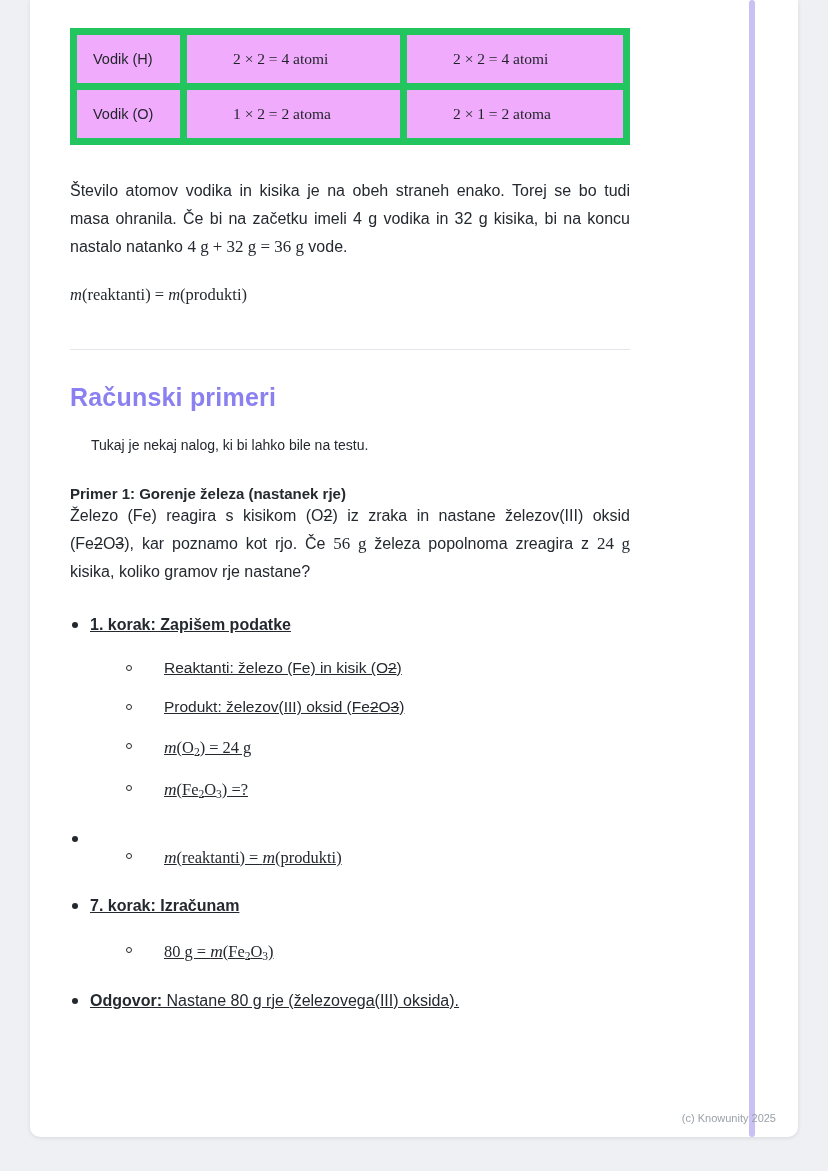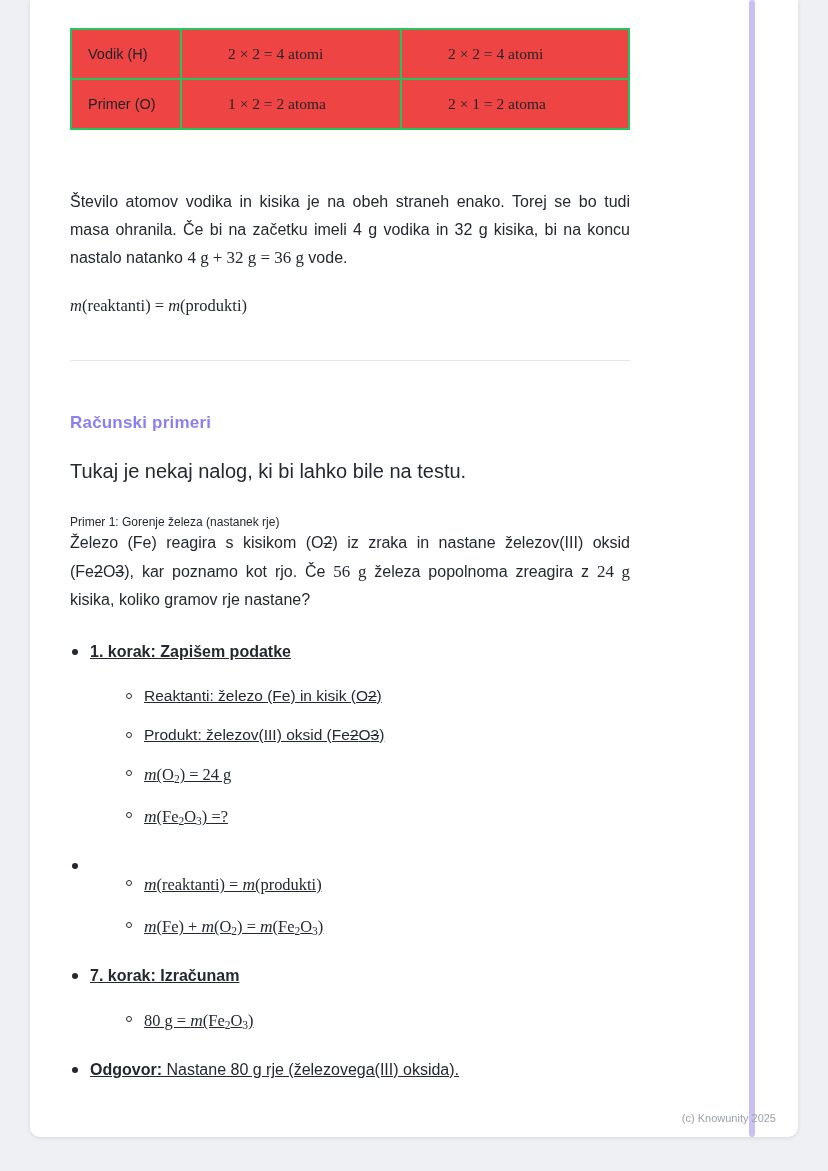--- a/index.html
+++ b/index.html
@@ -16,47 +16,47 @@
     left:30px; top:0;
     width:768px; height:1137px;
     background:#ffffff;
     border-radius:0 0 10px 10px;
     box-shadow:0 1px 4px rgba(0,0,0,0.10);
   }
   .content { padding:28px 168px 0 40px; }
 
   
   table.atoms { border-collapse:collapse; width:100%; font-size:14.5px; color:#1f2328; }
-  table.atoms td { border:2px solid #22c55e; padding:15px 16px; background:#ef4444; }
+  table.atoms td { border:7px solid #22c55e; padding:15px 16px; background:#f0abfc; }
   table.atoms td:nth-child(1) { width:110px; }
   table.atoms td:nth-child(2) { width:220px; }
   table.atoms td.mathcell { font-family:"Liberation Serif", serif; font-size:15.5px;padding-left:46px; }
 
   
-  .para { margin-top:58px; font-size:16px; line-height:1.72; text-align:justify; }
+  .para { margin-top:32px; font-size:16px; line-height:1.72; text-align:justify; }
   .mser { font-family:"Liberation Serif", serif; font-size:1.06em; }
   .mvar { font-family:"Liberation Serif", serif; font-style:italic; font-size:1.06em; }
   .msub { font-size:0.70em; vertical-align:-0.25em; }
   .strike { text-decoration:line-through; }
 
   .equation { margin-top:24px; font-family:"Liberation Serif", serif; font-size:16.5px; }
   .equation .mvar { font-size:1em; }
 
   hr.divider { border:none; border-top:1px solid #e3e6ea; margin-top:44px; }
 
-  h2.section-heading { margin-top:52px; font-size:17px; font-weight:700; color:#8b80f0; letter-spacing:0.2px; }
-  .intro { margin-top:22px; font-size:20px; line-height:1.6; }
-  .primer-title { margin-top:28px; font-size:12px; font-weight:400; }
+  h2.section-heading { margin-top:33px; font-size:25px; font-weight:700; color:#8b80f0; letter-spacing:0.2px; }
+  .intro { margin-top:22px; font-size:14px; line-height:1.6;margin-left:21px; }
+  .primer-title { margin-top:28px; font-size:15px; font-weight:700; }
   .primer-body { font-size:16px; line-height:1.72; text-align:justify; }
 
   
   ul.lvl1 { list-style:none; margin-top:26px; }
   ul.lvl1 > li { margin-top:22px; font-size:16px; line-height:1.65;text-decoration:underline; }
   ul.lvl2 { list-style:none; margin-top:18px; padding-left:34px; }
-  ul.lvl2 > li { margin-top:14px; font-size:15.5px; line-height:1.6; }
+  ul.lvl2 > li { margin-top:14px; font-size:15.5px; line-height:1.6;gap:20px; }
   li { display:flex; align-items:flex-start; }
   .b1 { flex:0 0 auto; width:6px; height:6px; background:#24292f; border-radius:50%; margin:10px 12px 0 2px; }
   .b2 { flex:0 0 auto; width:6px; height:6px; background:#fff; border:1.4px solid #24292f; border-radius:50%; margin:9px 12px 0 2px; }
   .step-title { font-weight:700; }
   .answer-label { font-weight:700; }
 
   
   .scrollbar-thumb {
     position:absolute; left:749px; top:0;
     width:6px; height:1137px;
@@ -74,21 +74,21 @@
   <div class="content">
 
     <table class="atoms">
       <tbody>
         <tr>
           <td>Vodik (H)</td>
           <td class="mathcell">2 × 2 = 4 atomi</td>
           <td class="mathcell">2 × 2 = 4 atomi</td>
         </tr>
         <tr>
-          <td>Primer (O)</td>
+          <td>Vodik (O)</td>
           <td class="mathcell">1 × 2 = 2 atoma</td>
           <td class="mathcell">2 × 1 = 2 atoma</td>
         </tr>
       </tbody>
     </table>
 
     <p class="para"><span>Število atomov vodika in kisika je na obeh straneh enako. Torej se bo tudi masa ohranila. Če bi na začetku imeli 4 g vodika in 32 g kisika, bi na koncu nastalo natanko </span><span class="mser">4 g + 32 g = 36 g</span><span> vode.</span></p>
 
     <p class="equation"><span class="mvar">m</span><span>(reaktanti) = </span><span class="mvar">m</span><span>(produkti)</span></p>
 
@@ -130,24 +130,20 @@
       </li>
 
       <li>
         <span class="b1"></span>
         <div>
           <ul class="lvl2">
             <li>
                 <span class="b2"></span>
                 <span class="mser"><span class="mvar">m</span><span>(reaktanti) = </span><span class="mvar">m</span><span>(produkti)</span></span>
               </li>
-            <li>
-                <span class="b2"></span>
-                <span class="mser"><span class="mvar">m</span><span>(Fe) + </span><span class="mvar">m</span><span>(O</span><span class="msub">2</span><span>) = </span><span class="mvar">m</span><span>(Fe</span><span class="msub">2</span><span>O</span><span class="msub">3</span><span>)</span></span>
-              </li>
           </ul>
         </div>
       </li>
 
       <li>
         <span class="b1"></span>
         <div>
           <span class="step-title">7. korak: Izračunam</span>
           <ul class="lvl2">
             <li>

